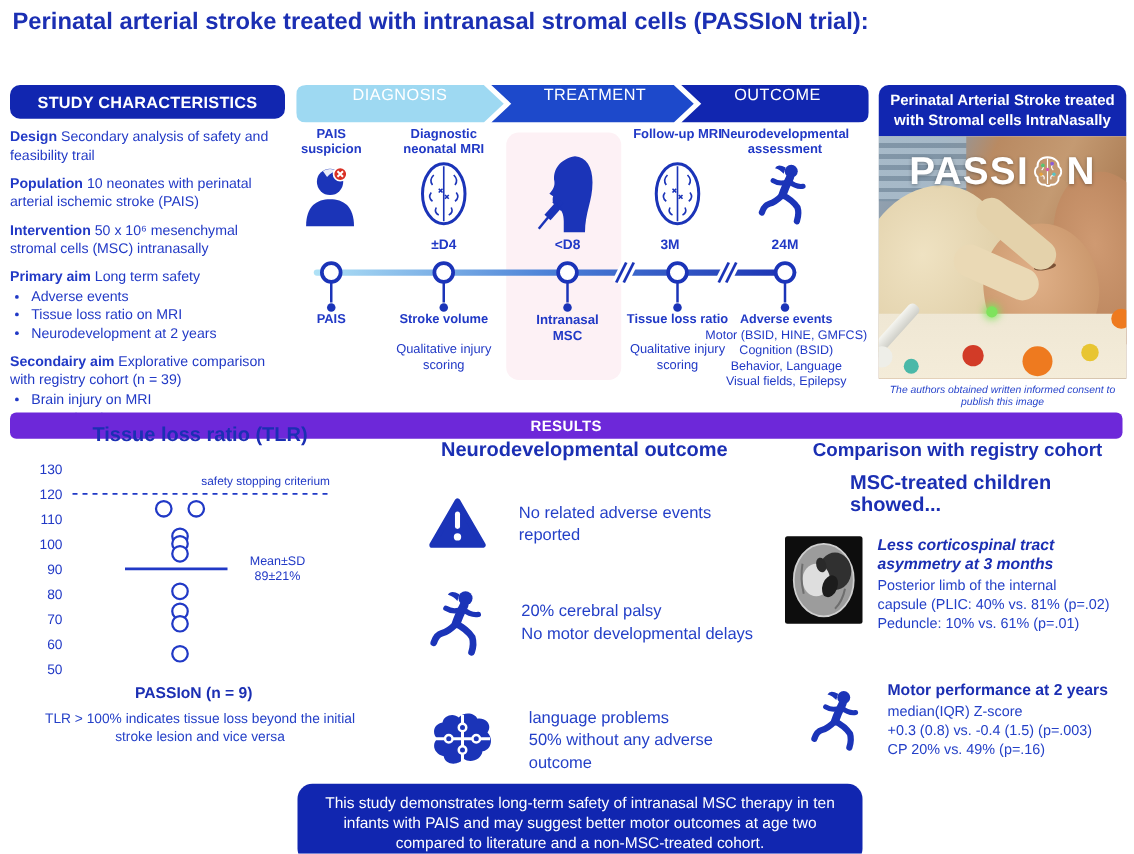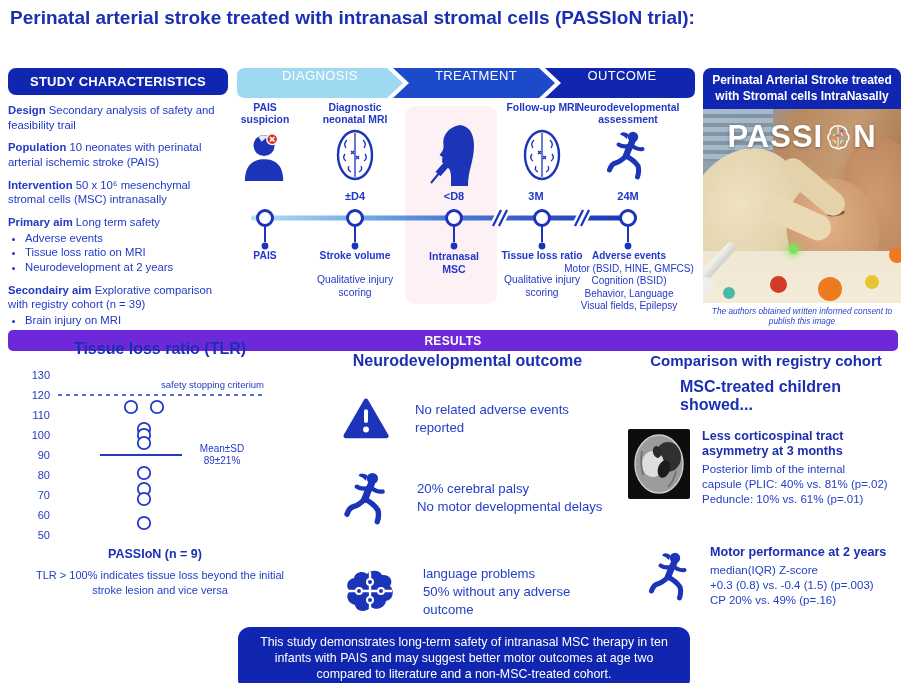--- a/index.html
+++ b/index.html
@@ -380,21 +380,21 @@
         <svg width="62" height="70" viewBox="0 0 62 70">
           <ellipse cx="31" cy="35" rx="24" ry="29" fill="#9c9c9c" stroke="#cfcfcf" stroke-width="1.4"></ellipse>
           <ellipse cx="40" cy="28" rx="13" ry="15" fill="#303030"></ellipse>
           <ellipse cx="25" cy="35" rx="11" ry="13" fill="#dedede"></ellipse>
           <ellipse cx="36" cy="40" rx="6" ry="9" fill="#1c1c1c" transform="rotate(20 36 40)"></ellipse>
           <ellipse cx="29" cy="23" rx="4" ry="6" fill="#2a2a2a" transform="rotate(-15 29 23)"></ellipse>
           <path d="M14,22 Q12,34 15,46 M48,42 Q46,52 40,58" stroke="#6e6e6e" stroke-width="1.6" fill="none"></path>
         </svg>
       </div>
       <div>
-        <div class="heading" style="width:180px;">Less corticospinal tract asymmetry at 3 months</div>
+        <div class="heading" style="width:180px;font-style:italic;">Less corticospinal tract asymmetry at 3 months</div>
         <div>Posterior limb of the internal</div>
         <div>capsule (PLIC: 40% vs. 81% (p=.02)</div>
         <div>Peduncle: 10% vs. 61% (p=.01)</div>
       </div>
     </div>
     <div class="comp-row" style="margin-top:38px;padding-left:20px;gap:18px;">
       <svg width="44" height="50" viewBox="0 0 44 50" style="margin-top:6px;">
         <circle cx="27" cy="7" r="5.2" fill="#1b34b8"></circle>
         <path d="M22.5,4 Q16,0.5 14,4.5 Q18,5.5 21,9 Z" fill="#1b34b8"></path>
         <path d="M26,12 Q22,20 20,26" stroke="#1b34b8" stroke-width="6.5" fill="none" stroke-linecap="round"></path>

